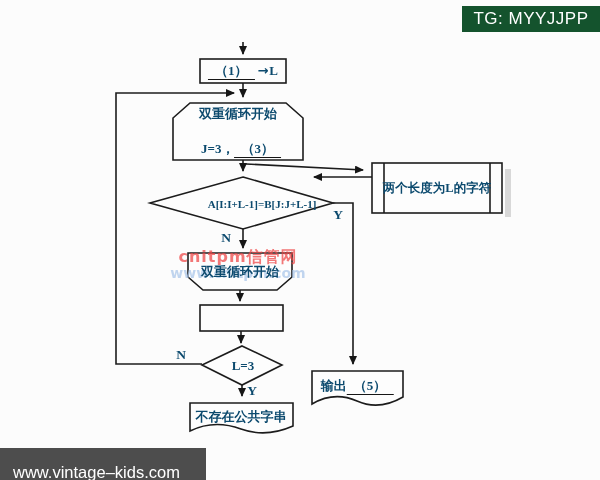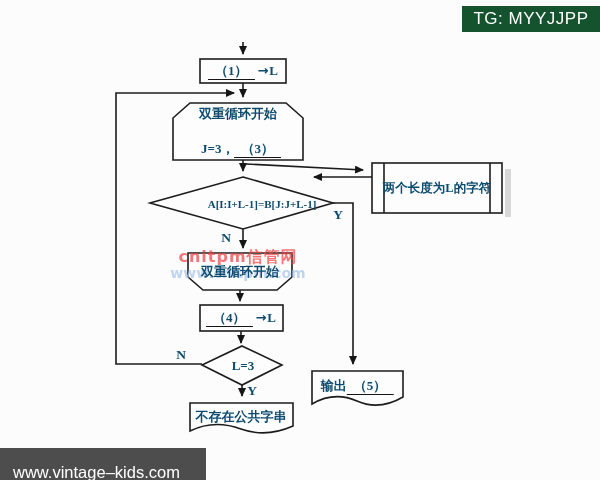--- a/index.html
+++ b/index.html
@@ -79,23 +79,20 @@
   </div>
 
   <div class="t" style="left:230px;top:204px;font-size:11px;margin-left:32px;">A[I:I+L-1]=B[J:J+L-1]</div>
 
   <div class="t multi" style="left:437px;top:188px;font-size:12.5px;">
     <div>两个长度为L的字符</div>
   </div>
 
   <div class="t" style="left:240px;top:272px;">双重循环开始</div>
 
-  <div class="t" style="left:241px;top:318px;">
-    <span class="blank">（4）</span><span class="aarr">→</span><span>L</span>
-  </div>
 
   <div class="t" style="left:243px;top:366px;">L=3</div>
 
   <div class="t" style="left:357px;top:386px;">
     <span>输出</span><span class="blank">（5）</span>
   </div>
 
   <div class="t" style="left:241px;top:417px;">不存在公共字串</div>
 
   <div class="t lbl" style="left:338px;top:215px;">Y</div>

